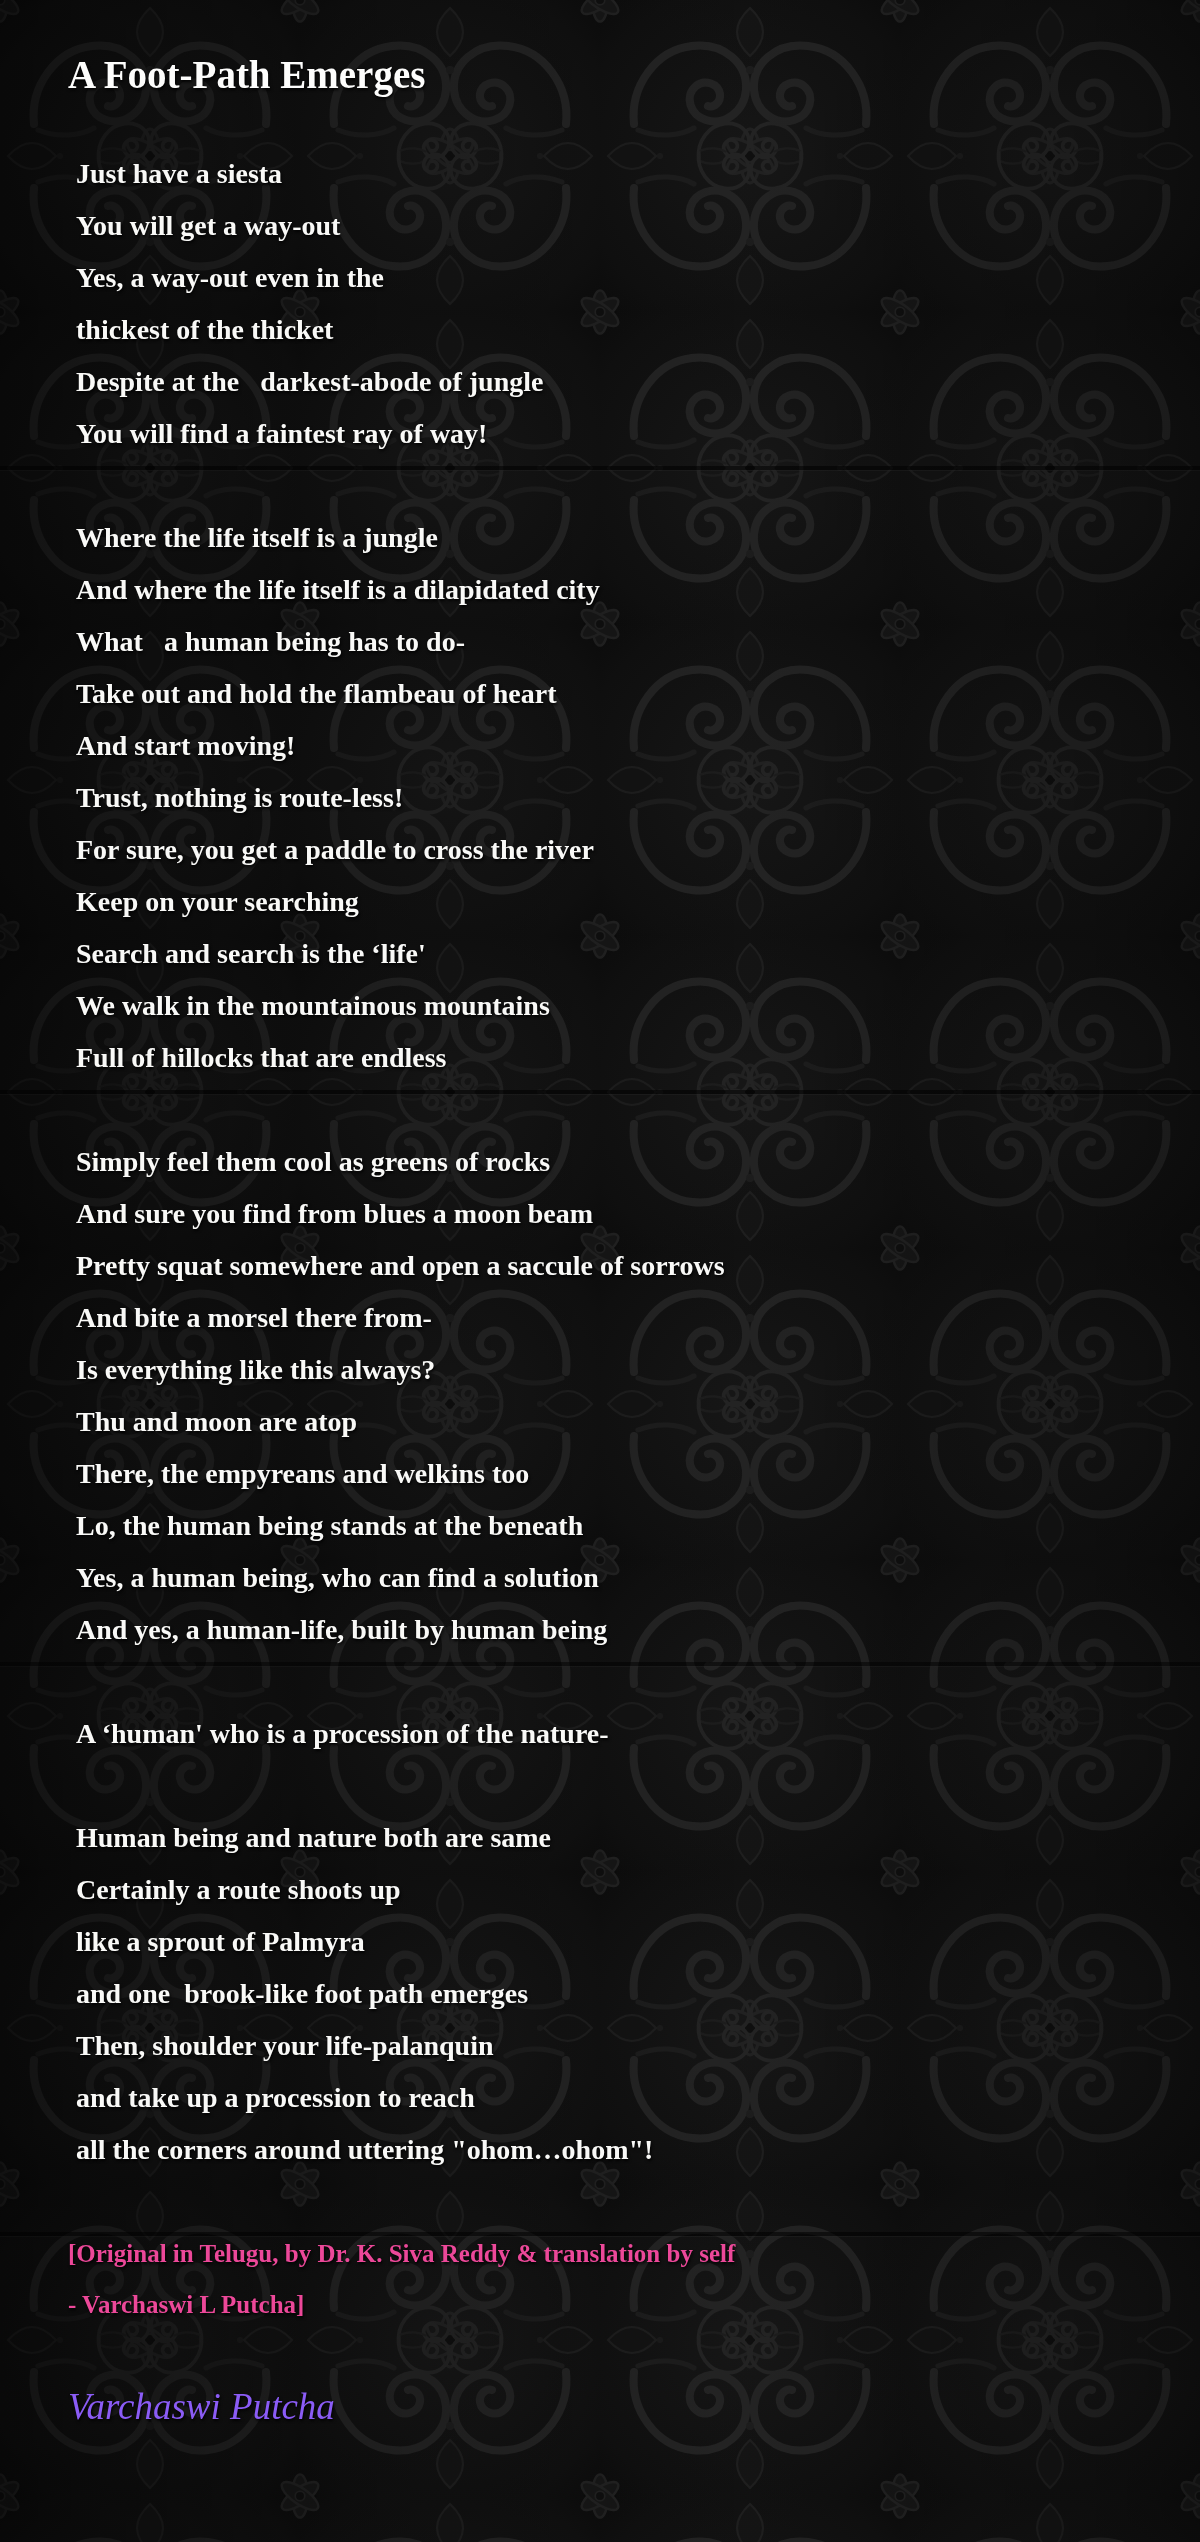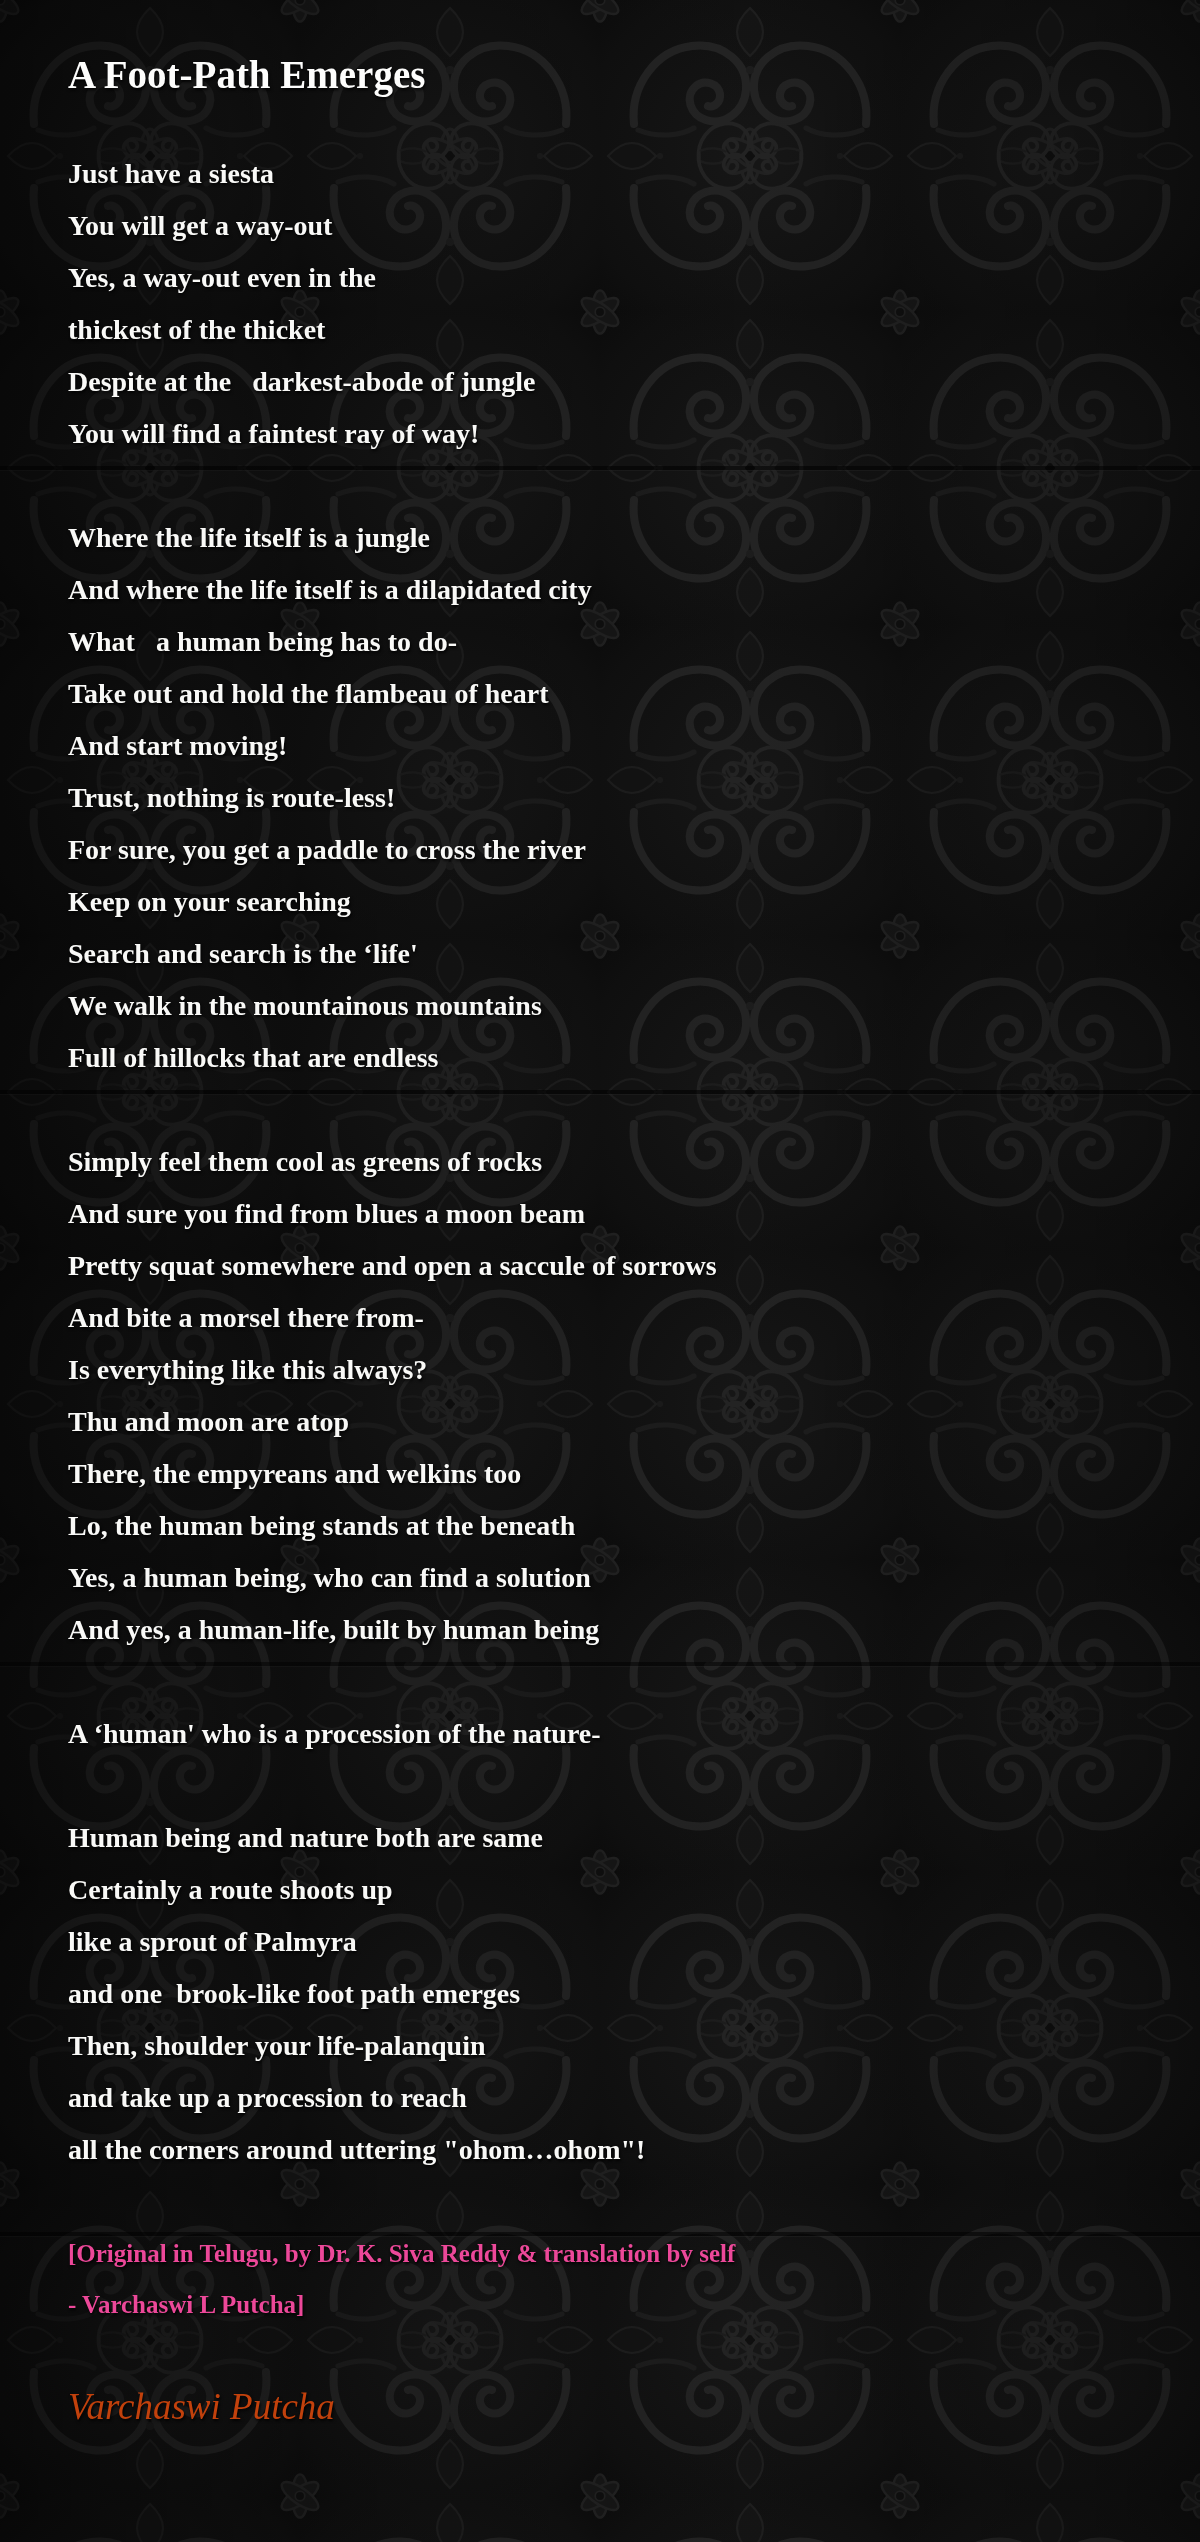--- a/index.html
+++ b/index.html
@@ -33,21 +33,21 @@
   }
   .title {
     margin: 0 0 50px 0;
     font-size: 39px;
     line-height: 46px;
     font-weight: bold;
     color: #fdfdfc;
     text-shadow: 1px 2px 3px rgba(0,0,0,0.9);
   }
   .stanza {
-    margin: 0 0 52px 0;
+    margin: 0 0 52px 8px;
   }
   .line {
     font-size: 28px;
     line-height: 52px;
     font-weight: bold;
     white-space: pre;
     color: #f9f9f7;
     text-shadow: 1px 2px 3px rgba(0,0,0,0.9);
   }
   .note {
@@ -60,21 +60,21 @@
     white-space: pre;
     color: #ec4899;
     text-shadow: 1px 2px 3px rgba(0,0,0,0.9);
   }
   .author {
     margin-top: 54px;
     font-size: 37px;
     line-height: 46px;
     font-style: italic;
     font-weight: normal;
-    color: #c2410c;
+    color: #8b5cf6;
     text-shadow: 1px 2px 3px rgba(0,0,0,0.9);
   }
 </style>
 </head>
 <body>
 
 <div class="page">
 
   <svg class="bg-svg" width="1200" height="2542" viewBox="0 0 1200 2542" xmlns="http://www.w3.org/2000/svg">
     <defs>

